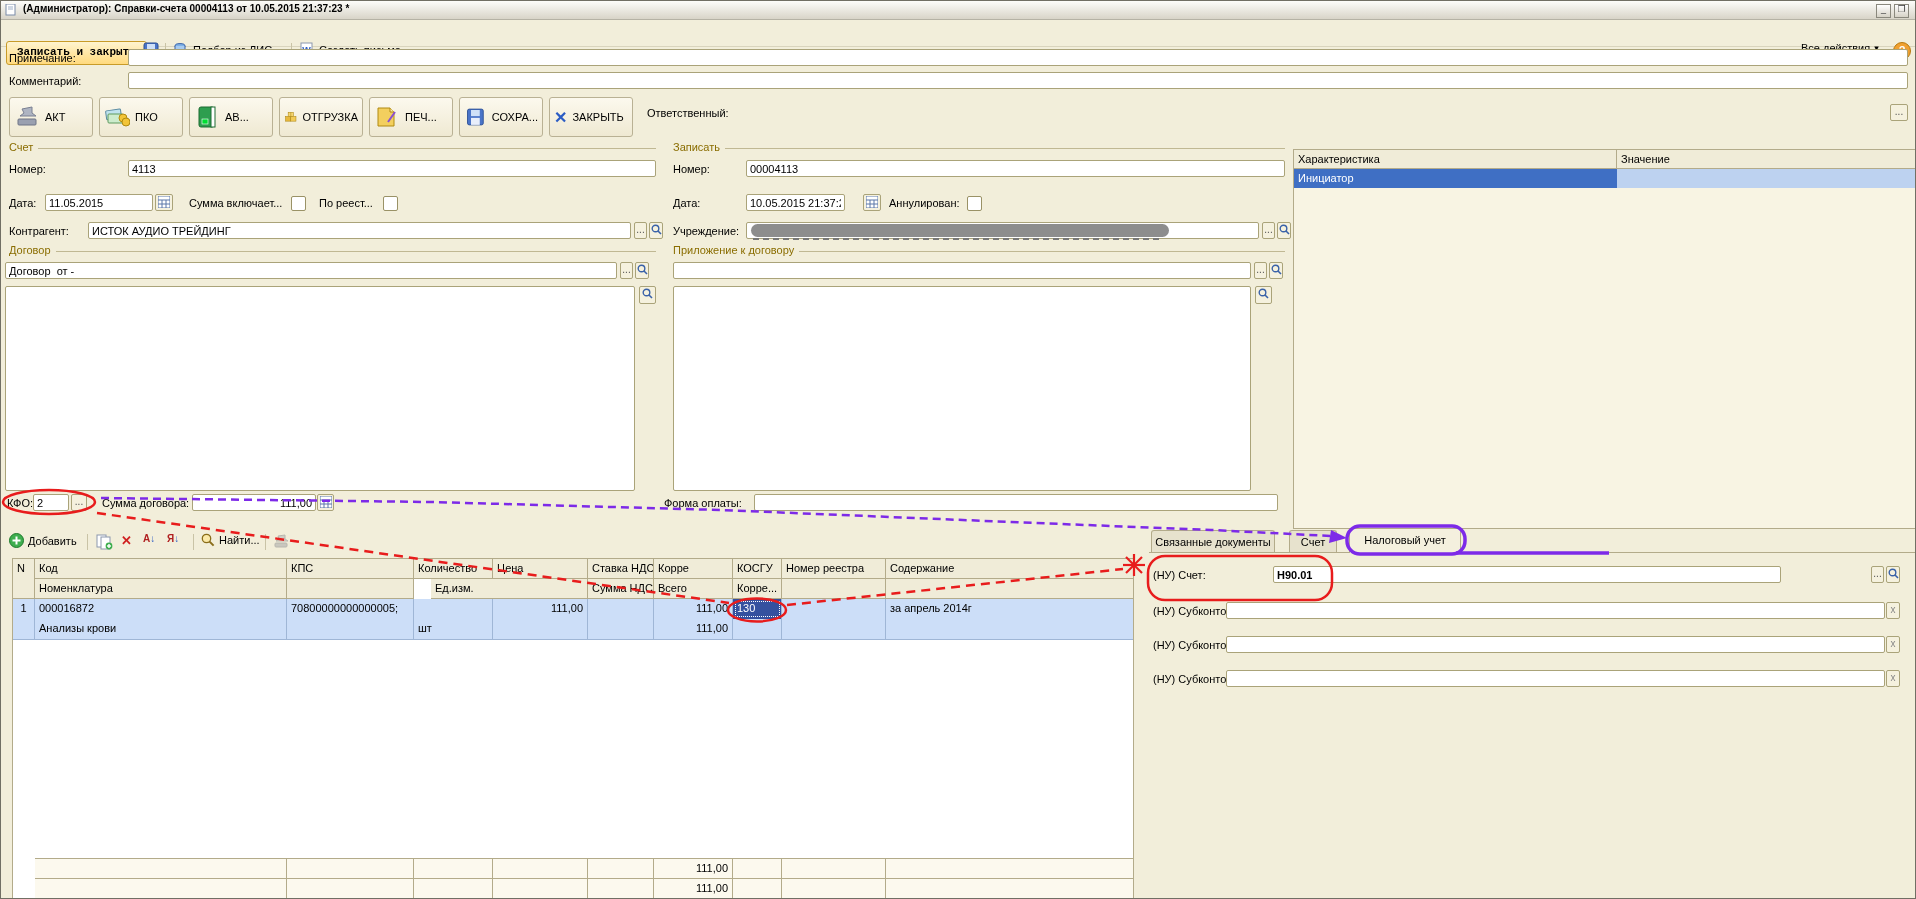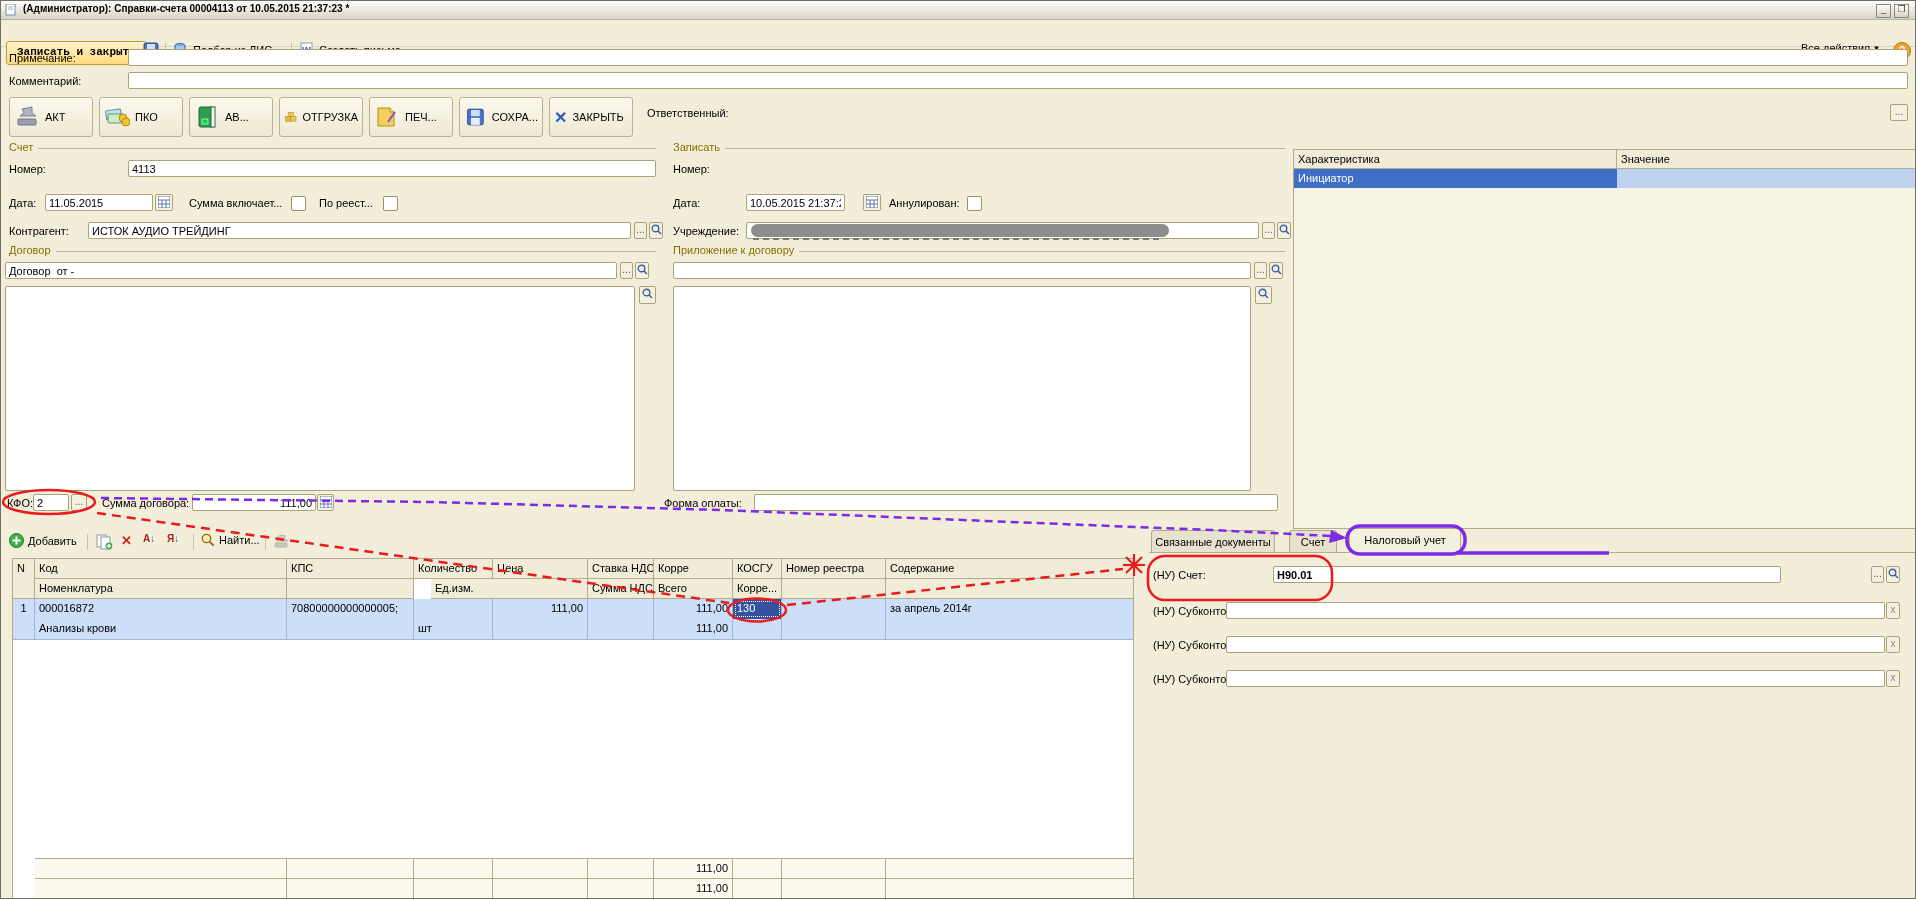--- a/index.html
+++ b/index.html
@@ -175,20 +175,21 @@
         <circle cx="4.5" cy="4.5" r="3.3" fill="none" stroke="#3a62a8" stroke-width="1.4"></circle>
         <line x1="7" y1="7" x2="10" y2="10" stroke="#3a62a8" stroke-width="1.6"></line>
       </svg>
     </div>
 
   <div class="grp" style="left:672px;top:140px;width:612px">
     <span class="grp-title">Записать</span>
       <div class="grp-line"></div>
   </div>
   <div class="lbl" style="left:672px;top:162px">Номер:</div>
+  <input class="inp" style="left: 745px; top: 159px; width: 539px;" readonly="" value="00004113">
   <div class="lbl" style="left:672px;top:196px">Дата:</div>
   <input class="inp" style="left: 745px; top: 193px; width: 99px;" readonly="" value="10.05.2015 21:37:23">
   <div class="btn-sm qbtn" style="left:862px;top:193px;width:18px">
       <svg width="12" height="12">
         <rect x="0" y="0" width="12" height="12" fill="#fff" stroke="#5a76a8"></rect>
         <line x1="0" y1="4" x2="12" y2="4" stroke="#5a76a8"></line>
         <line x1="4" y1="4" x2="4" y2="12" stroke="#5a76a8"></line>
         <line x1="8" y1="4" x2="8" y2="12" stroke="#5a76a8"></line>
         <line x1="0" y1="8" x2="12" y2="8" stroke="#5a76a8"></line>
       </svg>

